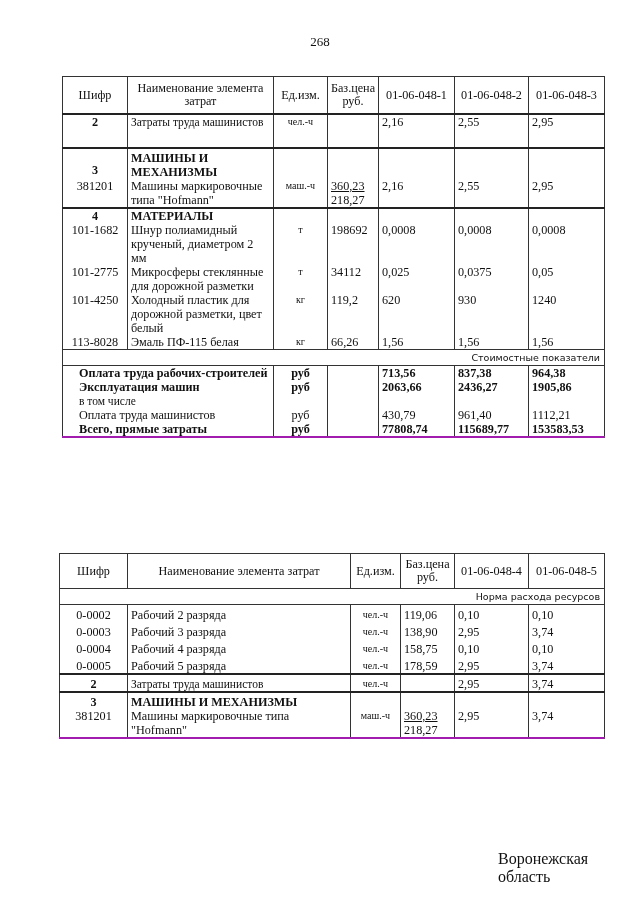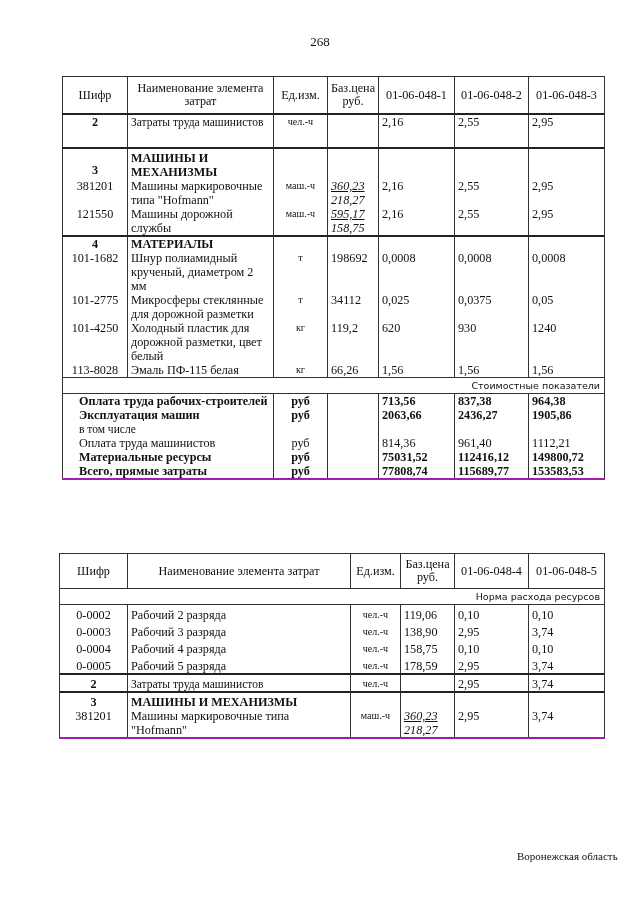--- a/index.html
+++ b/index.html
@@ -35,24 +35,24 @@
   tr.last td { border-bottom: 2px solid #a21caf; }
   tr.band td {
     border-top: 1px solid #333; border-bottom: 1px solid #333;
     font-family: "DejaVu Sans", sans-serif; font-size: 9.5px;
     text-align: right; padding: 1px 4px; line-height: 13px;
   }
   td.unit { font-size: 10px; }
   .sumname { padding-left: 16px !important; }
   .subtext { font-size: 11.5px; }
   .footer {
-    position: absolute; top: 850px; left: 517px;
-    font-size: 11px;
-  }
-  .stack span { display: block; font-style: italic; }
+    position: absolute; top: 850px; left: 498px;
+    font-size: 16px;
+  }
+  .stack span { display: block; }
 </style>
 </head>
 <body>
 
 <div class="page-number">268</div>
 
 <table class="norm t1">
   <colgroup>
     <col style="width:65px">
       <col style="width:146px">
@@ -99,32 +99,20 @@
       <td>Машины маркировочные типа "Hofmann"</td>
       <td class="c unit">маш.-ч</td>
       <td class="r stack">
           <span class="u">360,23</span>
           <span>218,27</span>
         </td>
       <td class="r">2,16</td>
       <td class="r">2,55</td>
       <td class="r">2,95</td>
     </tr>
-    <tr>
-      <td class="c">121550</td>
-      <td>Машины дорожной службы</td>
-      <td class="c unit">маш.-ч</td>
-      <td class="r stack">
-          <span class="u">595,17</span>
-          <span>158,75</span>
-        </td>
-      <td class="r">2,16</td>
-      <td class="r">2,55</td>
-      <td class="r">2,95</td>
-    </tr>
 
     <tr class="sec">
       <td class="c b">4</td>
       <td class="b">МАТЕРИАЛЫ</td>
       <td></td>
         <td></td>
         <td></td>
         <td></td>
         <td></td>
     </tr>
@@ -190,31 +178,23 @@
       <td></td>
         <td></td>
         <td></td>
         <td></td>
         <td></td>
     </tr>
     <tr>
       <td colspan="2" class="sumname">Оплата труда машинистов</td>
       <td class="c">руб</td>
       <td></td>
-      <td class="r">814,36</td>
+      <td class="r">430,79</td>
       <td class="r">961,40</td>
       <td class="r">1112,21</td>
-    </tr>
-    <tr>
-      <td colspan="2" class="b sumname">Материальные ресурсы</td>
-      <td class="c b">руб</td>
-      <td></td>
-      <td class="r b">75031,52</td>
-      <td class="r b">112416,12</td>
-      <td class="r b">149800,72</td>
     </tr>
     <tr class="last">
       <td colspan="2" class="b sumname">Всего, прямые затраты</td>
       <td class="c b">руб</td>
       <td></td>
       <td class="r b">77808,74</td>
       <td class="r b">115689,77</td>
       <td class="r b">153583,53</td>
     </tr>
   </tbody>

